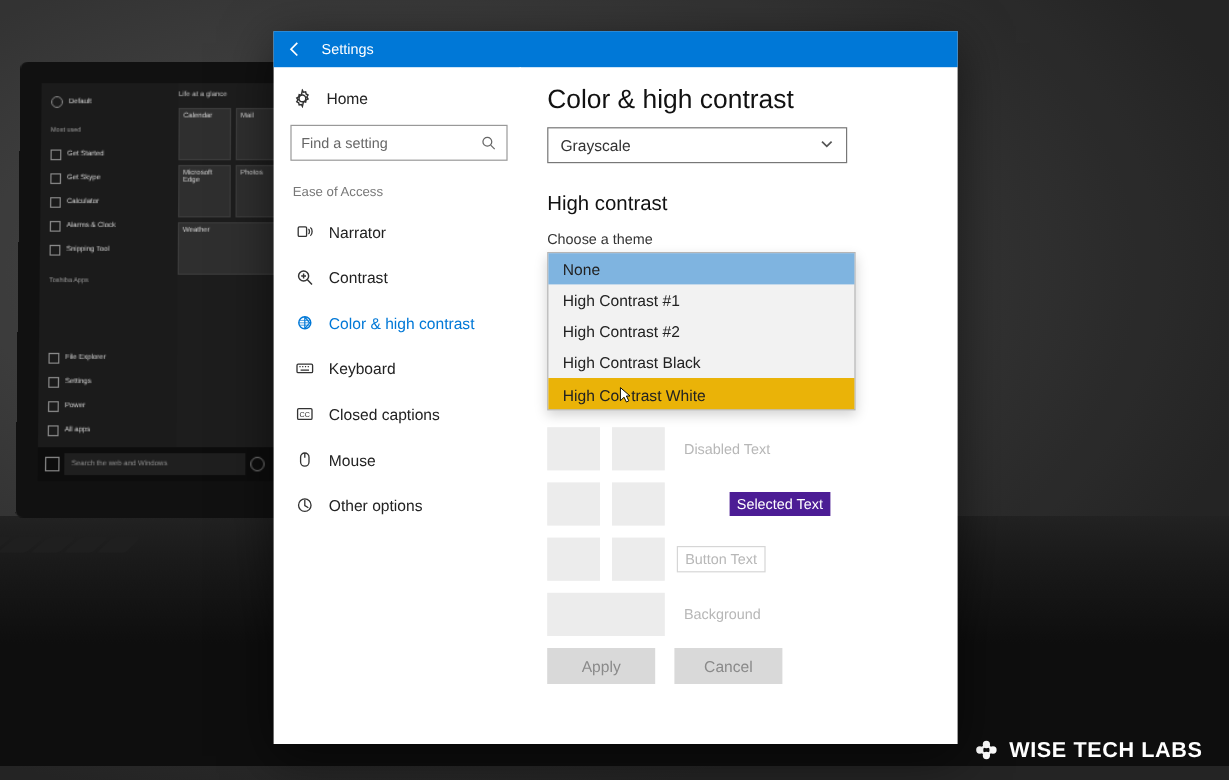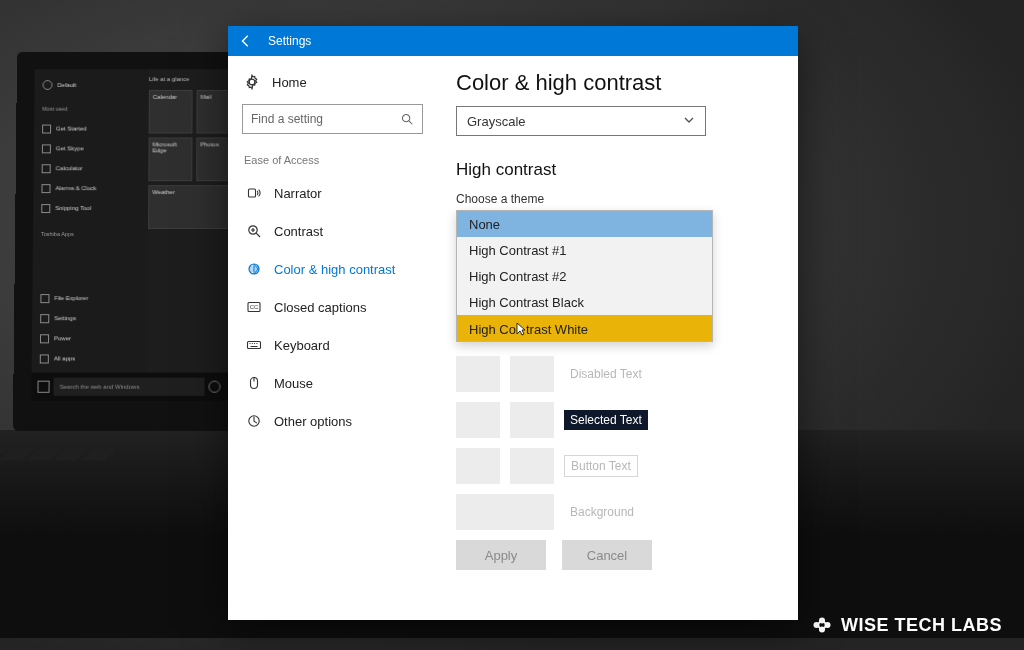--- a/index.html
+++ b/index.html
@@ -69,21 +69,21 @@
   .dd .opt { height:26px; display:flex; align-items:center; padding:0 12px; font-size:13px; color:#222; cursor:pointer;}
   .dd .opt.sel { background:#7fb4e0; }
   .dd .opt.hov { background:#eab308; }
   .cursor-mock { display:inline-block; position:relative; top:2px; }
   .cursor-mock svg{ width:10px; height:14px; }
 
   .preview { margin-top:14px; width:320px; }
   .prow { display:flex; align-items:center; gap:10px; margin-bottom:10px;}
   .sw { width:44px; height:36px; background:#ececec; }
   .chip { font-size:12px; color:#b7b7b7; padding:3px 6px; }
-  .chip.selected { background:#0f172a; color:#fff; }
+  .chip.selected { background:#4c1d95; color:#fff;margin-left:44px; }
   .chip.btn { border:1px solid #d6d6d6; color:#b7b7b7;}
   .btnrow { display:flex; gap:16px; margin-top:10px;}
   .wbtn { width:90px; height:30px; background:#d9d9d9; color:#8a8a8a; font-size:13px; display:flex; align-items:center; justify-content:center; cursor:default;}
 </style>
 </head>
 <body>
 
 <div class="backdrop"></div>
 <div class="base">
 
@@ -227,34 +227,34 @@
                 <circle cx="8" cy="8" r="5" fill="none" stroke="#0078d7" stroke-width="1.2"></circle>
                 <path d="M8 3v10M8 3l4 5-4 5" fill="none" stroke="#0078d7" stroke-width="1"></path>
                 <path d="M3.8 6h8.4M3.8 10h8.4M3 8h10" stroke="#0078d7" stroke-width=".6"></path>
               </svg>
             </span>
           <span>Color &amp; high contrast</span>
         </div>
         <div class="navitem">
           <span class="ic">
               <svg viewBox="0 0 16 16">
+                <rect x="1.5" y="4.5" width="13" height="7" rx="1" fill="none" stroke="#333" stroke-width="1.1"></rect>
+                <path d="M3.5 6.5h1M5.8 6.5h1M8.1 6.5h1M10.4 6.5h1M12.5 6.5h0M4.5 9.5h7" stroke="#333" stroke-width="1"></path>
+              </svg>
+            </span>
+          <span>Keyboard</span>
+        </div>
+        <div class="navitem">
+          <span class="ic">
+              <svg viewBox="0 0 16 16">
                 <rect x="2" y="3.5" width="12" height="9" rx="1" fill="none" stroke="#333" stroke-width="1.1"></rect>
                 <text x="8" y="10.3" text-anchor="middle" font-size="6" fill="#333" font-family="Segoe UI">CC</text>
               </svg>
             </span>
           <span>Closed captions</span>
-        </div>
-        <div class="navitem">
-          <span class="ic">
-              <svg viewBox="0 0 16 16">
-                <rect x="1.5" y="4.5" width="13" height="7" rx="1" fill="none" stroke="#333" stroke-width="1.1"></rect>
-                <path d="M3.5 6.5h1M5.8 6.5h1M8.1 6.5h1M10.4 6.5h1M12.5 6.5h0M4.5 9.5h7" stroke="#333" stroke-width="1"></path>
-              </svg>
-            </span>
-          <span>Keyboard</span>
         </div>
         <div class="navitem">
           <span class="ic">
               <svg viewBox="0 0 16 16">
                 <rect x="4.5" y="2.5" width="7" height="11" rx="3.5" fill="none" stroke="#333" stroke-width="1.1"></rect>
                 <path d="M8 2.5v4" stroke="#333" stroke-width="1.1"></path>
               </svg>
             </span>
           <span>Mouse</span>
         </div>

